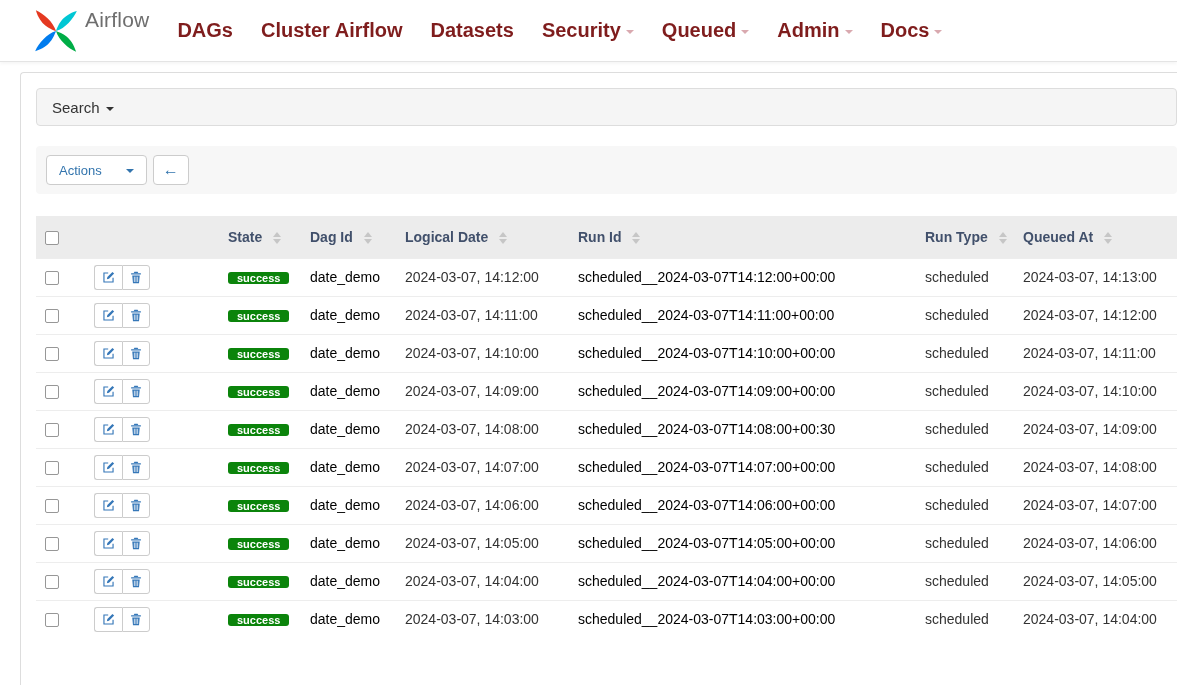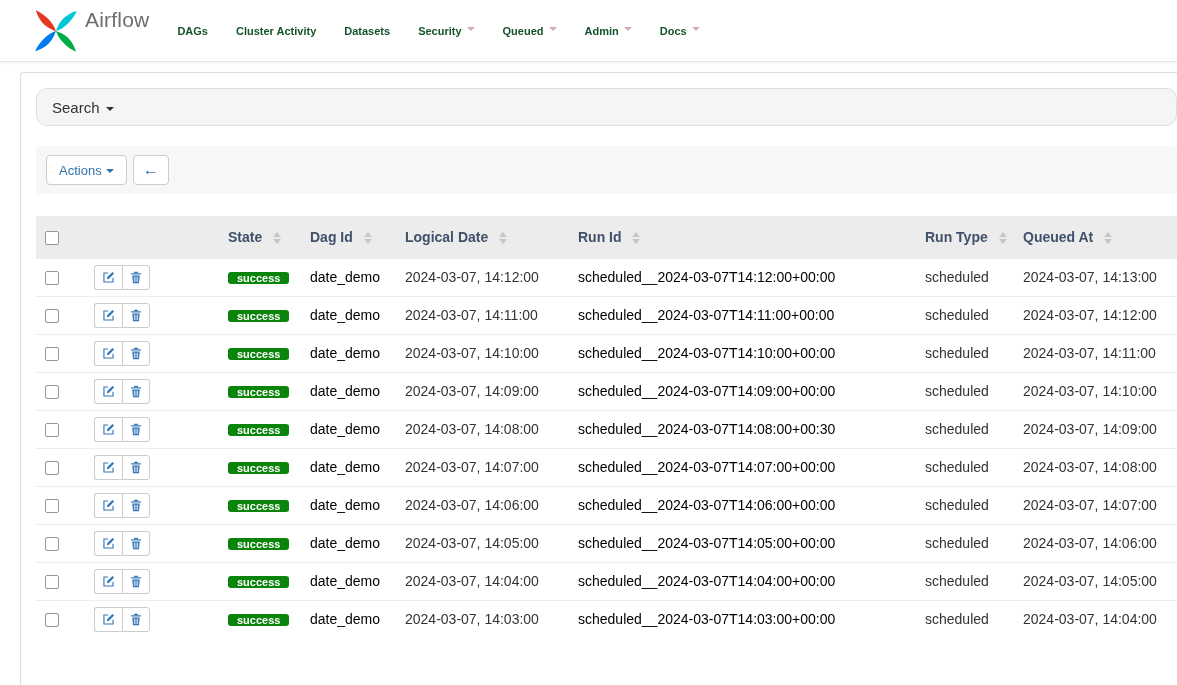--- a/index.html
+++ b/index.html
@@ -6,46 +6,46 @@
   html,body { width:1177px; height:685px; overflow:hidden;
     font-family:"Liberation Sans","DejaVu Sans",sans-serif; background:#fff; color:#333; }
 
   
   .navbar { height:62px; background:#fff; border-bottom:1px solid #e4e4e4;
     display:flex; align-items:center; box-shadow:0 2px 3px rgba(0,0,0,.04); }
   .brand { display:flex; margin-left:33px; cursor:pointer; }
   .brand svg { width:46px; height:46px; }
   .brand-text { font-size:21px; color:#6e6e6e; margin-left:6px; letter-spacing:.2px; }
   .nav-items { display:flex; list-style:none; margin-left:14px; }
-  .nav-item { padding:0 14px; font-size:11px; font-weight:bold; color:#14532d;
-    cursor:pointer; display:flex; white-space:nowrap; }
+  .nav-item { padding:0 14px; font-size:20px; font-weight:bold; color:#7f1d1d;
+    cursor:pointer; display:flex; align-items:center; white-space:nowrap; }
   .caret-pink { display:inline-block; width:0; height:0; margin-left:5px; margin-top:2px;
     border-left:4px solid transparent; border-right:4px solid transparent;
     border-top:4px solid #d9a9af; }
 
   
   .panel { margin:10px 0 0 20px; width:1157px; border:1px solid #ddd; border-right:none;
     border-radius:4px 0 0 0; background:#fff; height:614px; overflow:hidden; }
   .panel-header { height:38px; line-height:37px; background:#e4e4e4;
     border-bottom:1px solid #d6d6d6; padding:0 16px; font-size:15px; color:#4c4c4c;
     border-radius:4px 0 0 0; }
   .panel-body { padding:15px 0 0 15px; }
 
-  .search-bar { height:38px; background:#f5f5f5; border:1px solid #ddd; border-radius:11px;
+  .search-bar { height:38px; background:#f5f5f5; border:1px solid #ddd; border-radius:4px;
     display:flex; align-items:center; padding:0 15px; font-size:15px; color:#333;
     cursor:pointer; }
   .caret-dark { display:inline-block; width:0; height:0; margin-left:6px; margin-top:3px;
     border-left:4px solid transparent; border-right:4px solid transparent;
     border-top:4px solid #333; }
 
   .actions-strip { margin-top:20px; background:#f7f7f7; border-radius:4px;
     padding:9px 10px; display:flex; align-items:center; }
   .btn { height:30px; background:#fff; border:1px solid #ccc; border-radius:4px;
     color:#3274ad; font-size:13px; display:inline-flex; align-items:center;
-    justify-content:center; cursor:pointer; font-family:inherit; }
+    justify-content:center; cursor:pointer; font-family:inherit;gap:20px; }
   .btn-actions { padding:0 12px; }
   .btn-back { width:36px; margin-left:6px; font-size:16px; font-weight:bold; }
   .caret-blue { display:inline-block; width:0; height:0; margin-left:4px; margin-top:2px;
     border-left:4px solid transparent; border-right:4px solid transparent;
     border-top:4px solid currentColor; }
 
   
   table { margin-top:22px; border-collapse:collapse; table-layout:fixed; width:1248px; }
   col.c-check { width:58px; } col.c-act { width:134px; } col.c-state { width:82px; }
   col.c-dag { width:95px; } col.c-ld { width:173px; } col.c-run { width:347px; }
@@ -87,21 +87,21 @@
     </svg>
     <span class="brand-text">Airflow</span>
   </div>
   <ul class="nav-items">
   <li class="nav-item">
     <span>DAGs</span>
 
   </li>
 
   <li class="nav-item">
-    <span>Cluster Activity</span>
+    <span>Cluster Airflow</span>
 
   </li>
 
   <li class="nav-item">
     <span>Datasets</span>
 
   </li>
 
   <li class="nav-item">
     <span>Security</span>

